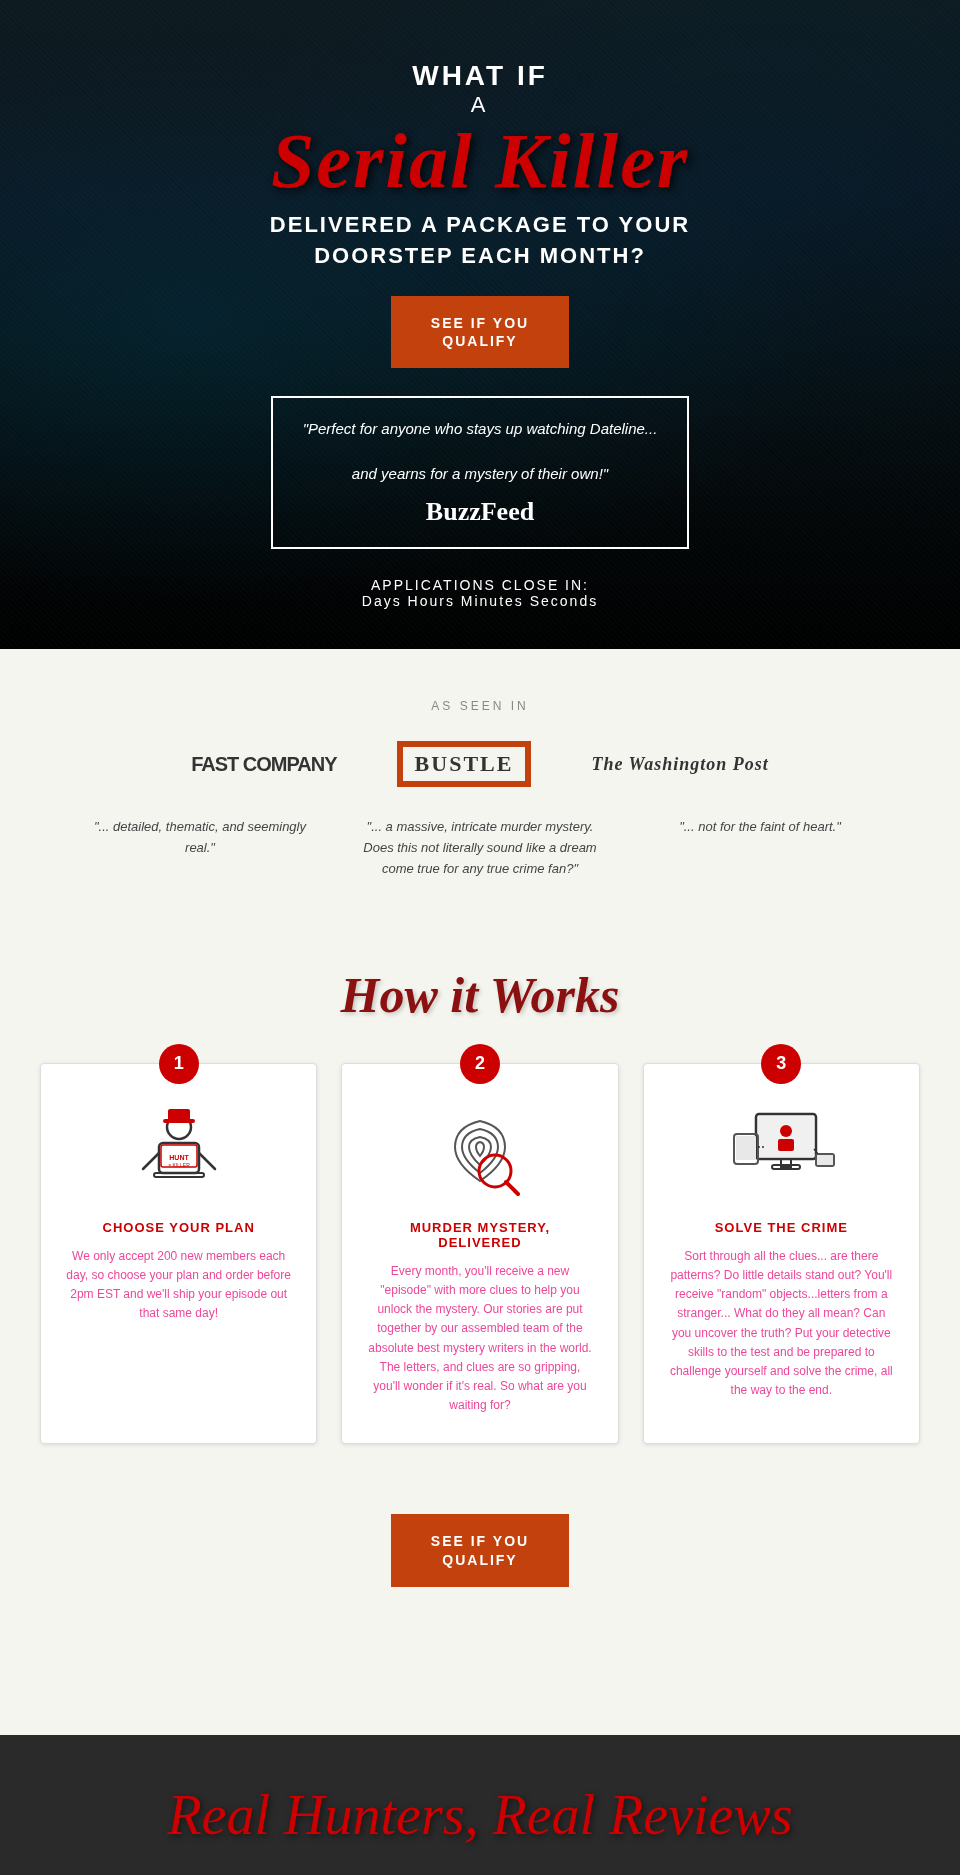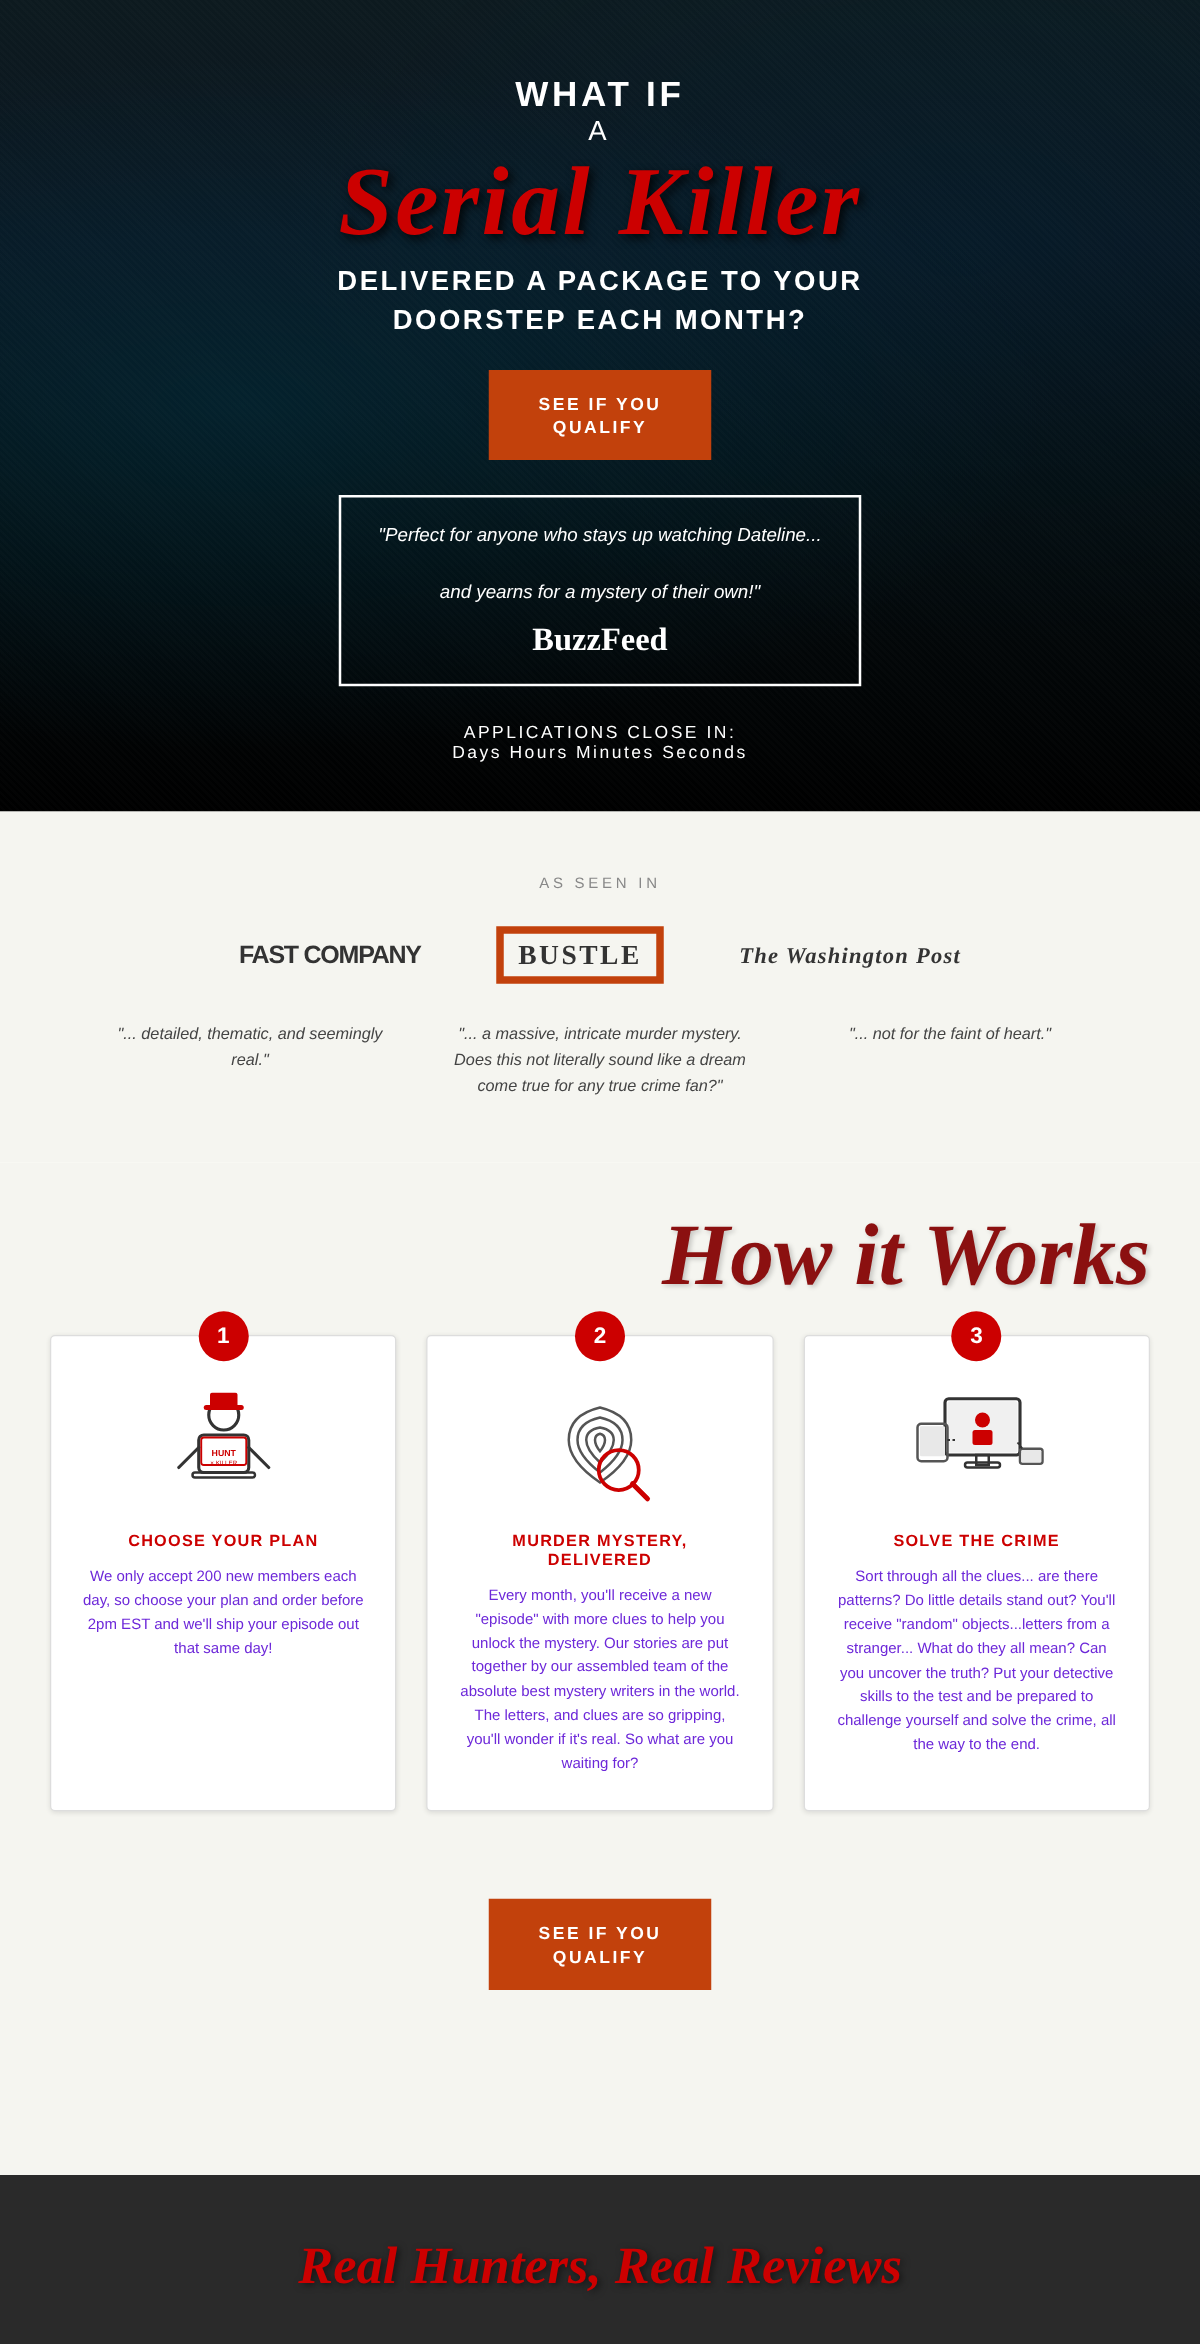--- a/index.html
+++ b/index.html
@@ -194,28 +194,27 @@
     }
 
     
     .how-it-works {
       background: #f5f5f0;
       padding: 40px 40px 60px;
       text-align: center;
     }
     .how-it-works-title {
       font-family: Georgia, serif;
-      font-size: 70px;
+      font-size: 50px;
       font-weight: bold;
       font-style: italic;
       color: #8b1010;
-      margin-bottom: 28px;
+      margin-bottom: 43px;
       line-height: 1;
       text-shadow: 2px 2px 4px rgba(0,0,0,0.2);
-      text-align: right;
     }
     .steps-container {
       display: flex;
       justify-content: center;
       gap: 24px;
       max-width: 880px;
       margin: 0 auto 50px;
     }
     .step-card {
       background: #fff;
@@ -254,40 +253,40 @@
     .step-title {
       font-size: 13px;
       font-weight: bold;
       color: #cc0000;
       letter-spacing: 1px;
       text-transform: uppercase;
       margin-bottom: 12px;
     }
     .step-desc {
       font-size: 12px;
-      color: #6d28d9;
+      color: #ec4899;
       line-height: 1.6;
     }
 
     .cta-section {
       text-align: center;
       padding: 20px 0 60px;
       background: #f5f5f0;
     }
 
     
     .reviews-section {
       background: #2a2a2a;
       padding: 50px 40px;
       text-align: center;
     }
     .reviews-title {
       font-family: Georgia, serif;
-      font-size: 42px;
-      font-weight: bold;
+      font-size: 56px;
+      font-weight: normal;
       font-style: italic;
       color: #cc0000;
       margin-bottom: 30px;
       line-height: 1.1;
       text-shadow: 2px 2px 6px rgba(0,0,0,0.5);
     }
   </style>
 </head>
 <body>
 

